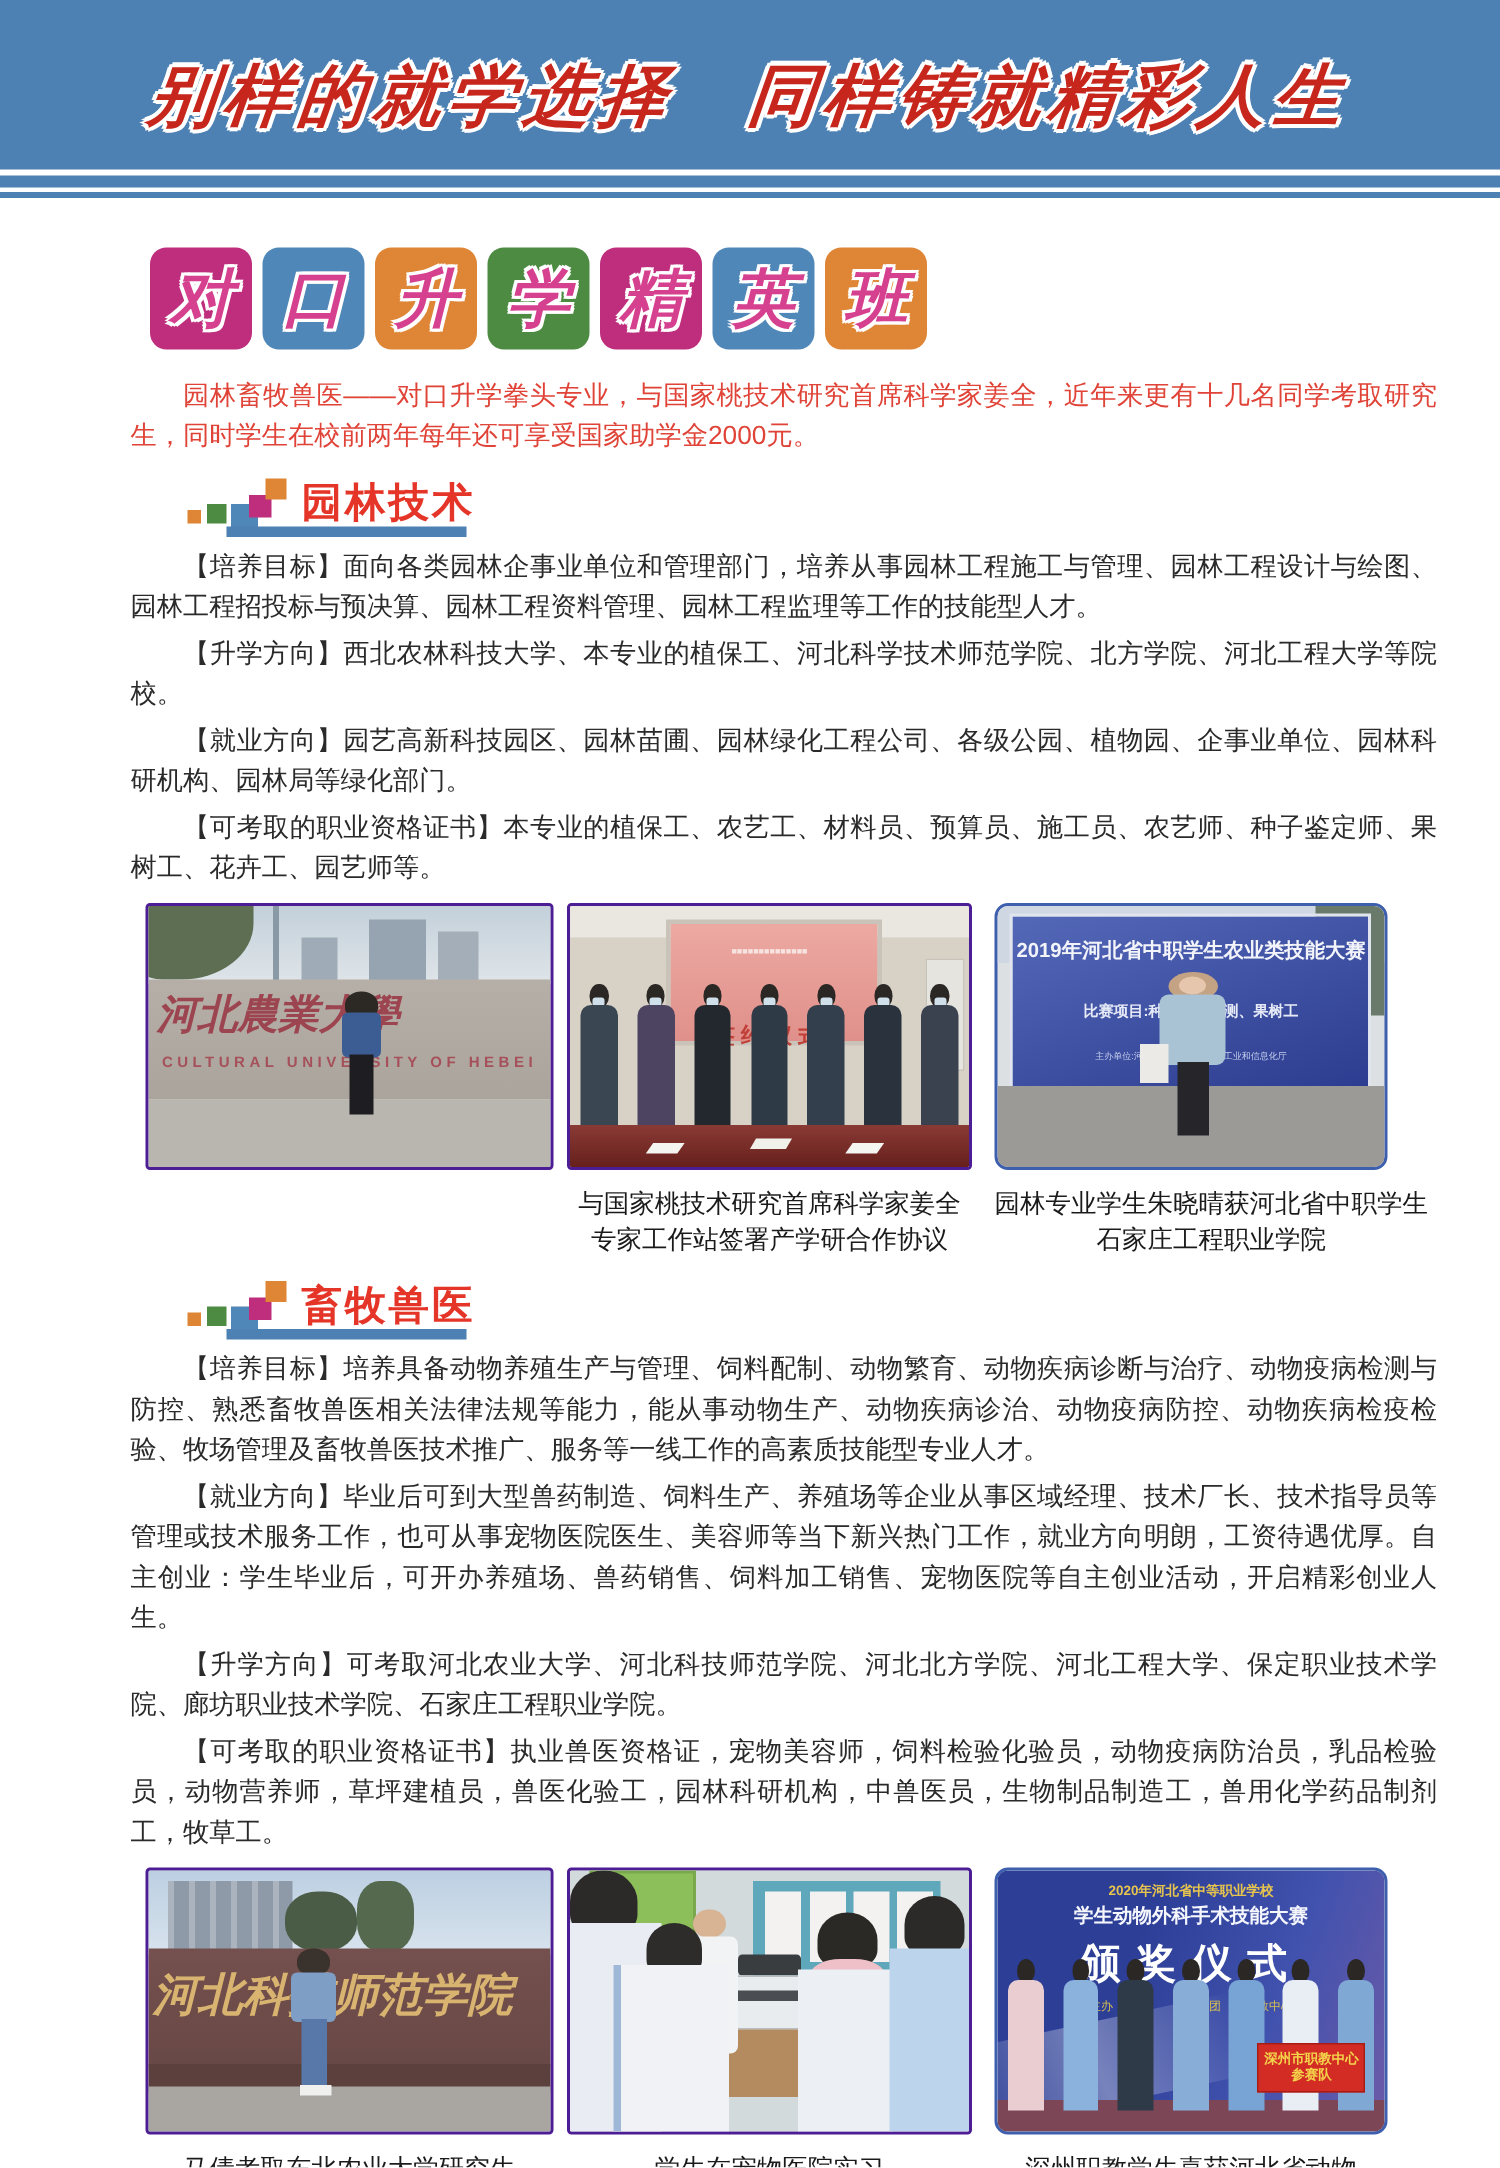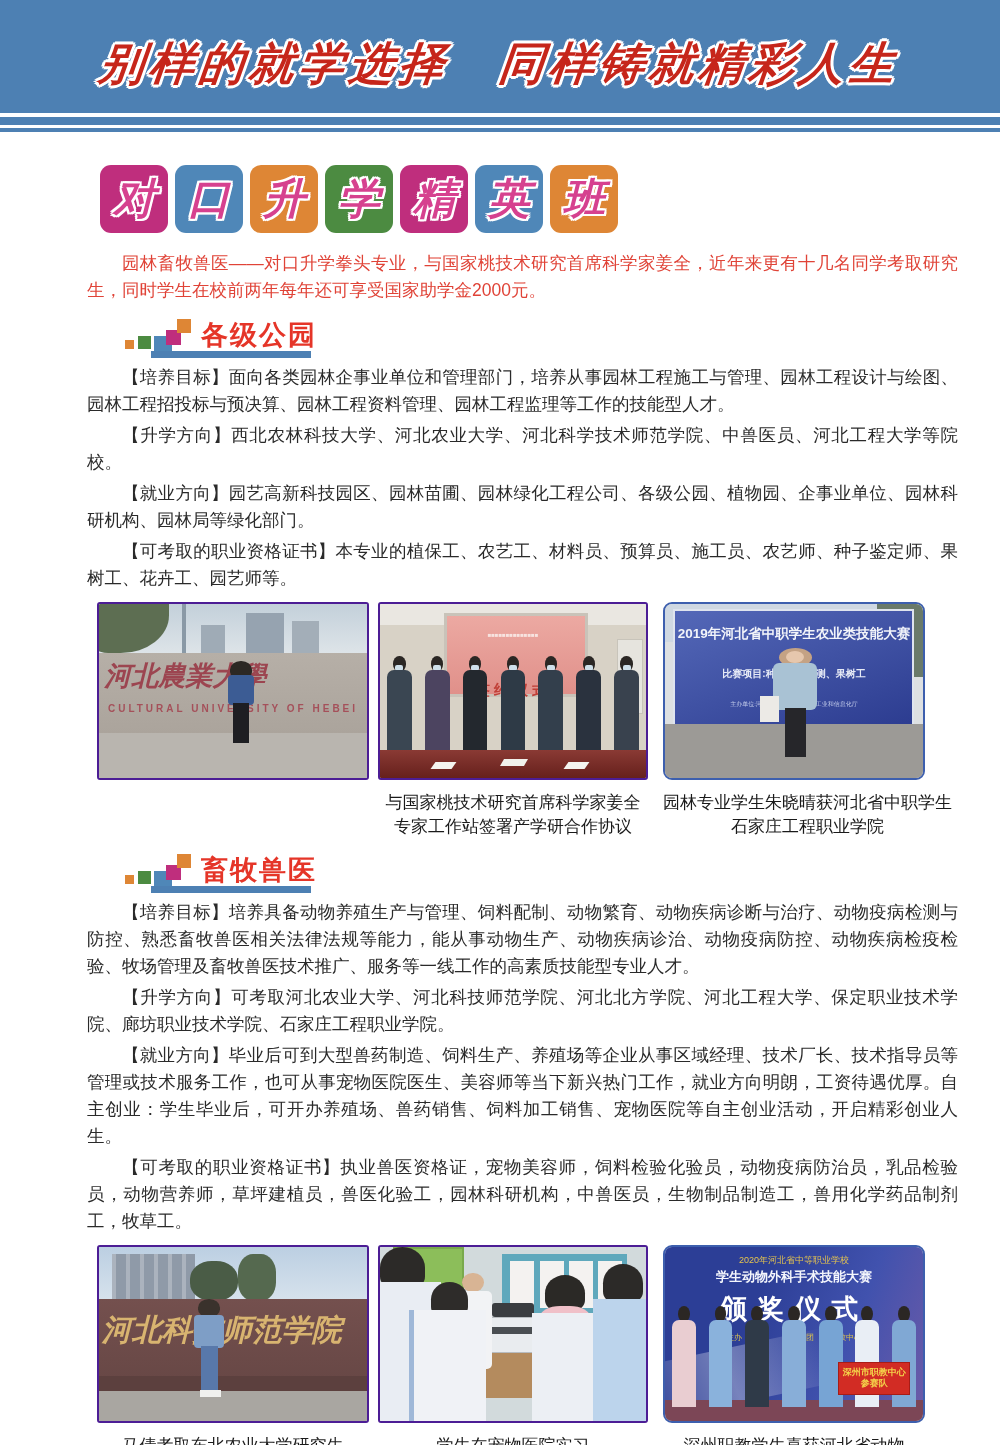--- a/index.html
+++ b/index.html
@@ -133,21 +133,21 @@
   .s5b2{left:11%;top:36%;width:27%;height:64%;background:#f0f2f6;border-left:5px solid #9fb8d8;}
   .s5h3{left:62%;top:16%;width:15%;height:21%;background:#2b2926;border-radius:50% 50% 30% 30%;}
   .s5sc{left:60%;top:34%;width:19%;height:16%;background:#f0c0c8;border-radius:40%;}
   .s5b3{left:57%;top:38%;width:24%;height:62%;background:#eceff4;}
   .s5h4{left:84%;top:10%;width:15%;height:22%;background:#2c2a28;border-radius:50% 50% 30% 30%;}
   .s5b4{left:80%;top:30%;width:24%;height:70%;background:#bcd4ec;}
 
   
   .s6b{left:0;right:0;top:0;bottom:12%;background:linear-gradient(110deg,#2c3e96 35%,#4152ae 70%,#6a5aa8);}
   .s6beam{left:-12%;bottom:10%;width:75%;height:32%;background:linear-gradient(80deg,transparent,rgba(255,255,255,.35),transparent);transform:rotate(-12deg);}
-  .s6l1{left:0;right:0;top:4%;text-align:center;color:#e6c44e;font-size:9px;font-weight:normal;}
+  .s6l1{left:0;right:0;top:4%;text-align:center;color:#e6c44e;font-size:9px;font-weight:bold;}
   .s6l2{left:0;right:0;top:12%;text-align:center;color:#f4f6fc;font-size:13px;font-weight:bold;}
   .s6big{left:0;right:0;top:25%;text-align:center;color:#fff;font-size:27px;font-weight:bold;letter-spacing:10px;}
   .s6sm{left:0;right:0;top:49%;text-align:center;color:#d8c050;font-size:8px;}
   .s6f{left:0;right:0;bottom:0;height:12%;background:#7c4656;}
   .s6crowd{left:2%;right:2%;bottom:8%;height:58%;}
   .k1{--c:#e9cdd1;} .k2{--c:#8ab2dc;} .k3{--c:#2f3a48;} .k4{--c:#88aed8;}
   .k5{--c:#77a4d4;} .k6{--c:#e9eef5;} .k7{--c:#80a8d4;}
   .s6sg{right:5%;bottom:15%;width:27%;height:18%;background:#d22c24;border:1px solid #a81c16;
     display:flex;align-items:center;justify-content:center;text-align:center;
     color:#f4d44a;font-size:9px;font-weight:bold;white-space:pre-line;z-index:5;line-height:1.3;}
@@ -191,25 +191,25 @@
 
     <p class="intro">园林畜牧兽医——对口升学拳头专业，与国家桃技术研究首席科学家姜全，近年来更有十几名同学考取研究生，同时学生在校前两年每年还可享受国家助学金2000元。</p>
 
     <div class="sec-head">
       <span class="sq sq1"></span>
       <span class="sq sq2"></span>
       <span class="sq sq3"></span>
       <span class="sq sq4"></span>
       <span class="sq sq5"></span>
       <span class="sec-bar"></span>
-      <span class="sec-title">各级公园</span>
+      <span class="sec-title">园林技术</span>
     </div>
 
     <p class="body-p">【培养目标】面向各类园林企事业单位和管理部门，培养从事园林工程施工与管理、园林工程设计与绘图、园林工程招投标与预决算、园林工程资料管理、园林工程监理等工作的技能型人才。</p>
-    <p class="body-p">【升学方向】西北农林科技大学、河北农业大学、河北科学技术师范学院、中兽医员、河北工程大学等院校。</p>
+    <p class="body-p">【升学方向】西北农林科技大学、本专业的植保工、河北科学技术师范学院、北方学院、河北工程大学等院校。</p>
     <p class="body-p">【就业方向】园艺高新科技园区、园林苗圃、园林绿化工程公司、各级公园、植物园、企事业单位、园林科研机构、园林局等绿化部门。</p>
     <p class="body-p">【可考取的职业资格证书】本专业的植保工、农艺工、材料员、预算员、施工员、农艺师、种子鉴定师、果树工、花卉工、园艺师等。</p>
 
     <div class="photo-row">
 
       <figure class="fig">
         <div class="photo w1">
           <div class="s1sky"></div>
           <div class="s1b1"></div>
           <div class="s1b2"></div>
@@ -305,22 +305,22 @@
       <span class="sq sq1"></span>
       <span class="sq sq2"></span>
       <span class="sq sq3"></span>
       <span class="sq sq4"></span>
       <span class="sq sq5"></span>
       <span class="sec-bar"></span>
       <span class="sec-title">畜牧兽医</span>
     </div>
 
     <p class="body-p">【培养目标】培养具备动物养殖生产与管理、饲料配制、动物繁育、动物疾病诊断与治疗、动物疫病检测与防控、熟悉畜牧兽医相关法律法规等能力，能从事动物生产、动物疾病诊治、动物疫病防控、动物疾病检疫检验、牧场管理及畜牧兽医技术推广、服务等一线工作的高素质技能型专业人才。</p>
+    <p class="body-p">【就业方向】毕业后可到大型兽药制造、饲料生产、养殖场等企业从事区域经理、技术厂长、技术指导员等管理或技术服务工作，也可从事宠物医院医生、美容师等当下新兴热门工作，就业方向明朗，工资待遇优厚。自主创业：学生毕业后，可开办养殖场、兽药销售、饲料加工销售、宠物医院等自主创业活动，开启精彩创业人生。</p>
     <p class="body-p">【升学方向】可考取河北农业大学、河北科技师范学院、河北北方学院、河北工程大学、保定职业技术学院、廊坊职业技术学院、石家庄工程职业学院。</p>
-    <p class="body-p">【就业方向】毕业后可到大型兽药制造、饲料生产、养殖场等企业从事区域经理、技术厂长、技术指导员等管理或技术服务工作，也可从事宠物医院医生、美容师等当下新兴热门工作，就业方向明朗，工资待遇优厚。自主创业：学生毕业后，可开办养殖场、兽药销售、饲料加工销售、宠物医院等自主创业活动，开启精彩创业人生。</p>
     <p class="body-p">【可考取的职业资格证书】执业兽医资格证，宠物美容师，饲料检验化验员，动物疫病防治员，乳品检验员，动物营养师，草坪建植员，兽医化验工，园林科研机构，中兽医员，生物制品制造工，兽用化学药品制剂工，牧草工。</p>
 
     <div class="photo-row">
 
       <figure class="fig">
         <div class="photo w1">
           <div class="s4sky"></div>
           <div class="s4b"></div>
           <div class="s4t1"></div>
           <div class="s4t2"></div>

